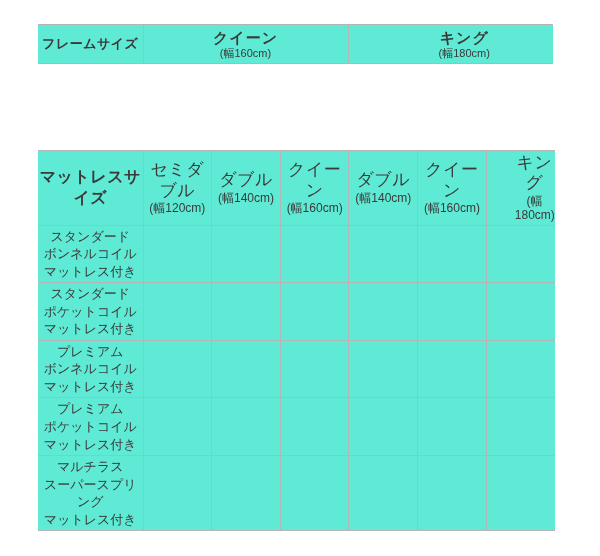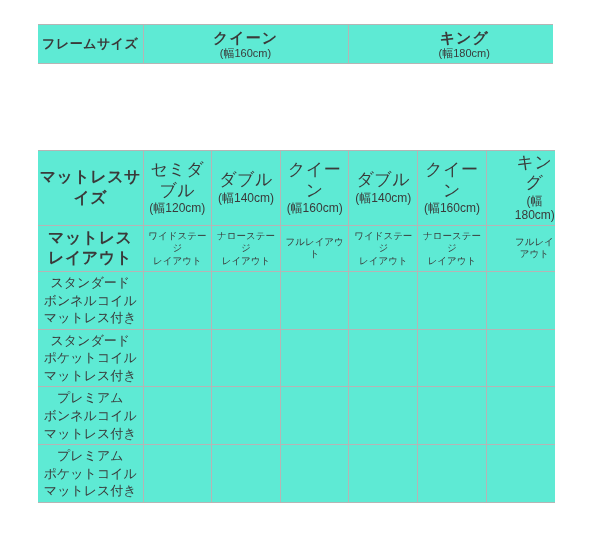--- a/index.html
+++ b/index.html
@@ -118,34 +118,20 @@
       <td>
         <div class="sz">クイーン</div>
         <div class="note">(幅160cm)</div>
       </td>
       <td>
         <div class="sz">キング</div>
         <div class="note">(幅180cm)</div>
       </td>
     </tr>
 
-    <tr class="layout-row">
-      <td class="lab">マットレス
-レイアウト</td>
-      <td class="layout-cell">ワイドステージ
-レイアウト</td>
-      <td class="layout-cell">ナローステージ
-レイアウト</td>
-      <td class="layout-cell">フルレイアウト</td>
-      <td class="layout-cell">ワイドステージ
-レイアウト</td>
-      <td class="layout-cell">ナローステージ
-レイアウト</td>
-      <td class="layout-cell">フルレイアウト</td>
-    </tr>
 
     <tr class="data-row">
       <td class="row-label">スタンダード
 ボンネルコイル
 マットレス付き</td>
       <td></td>
       <td></td>
       <td></td>
       <td></td>
       <td></td>
@@ -182,14 +168,25 @@
 マットレス付き</td>
       <td></td>
       <td></td>
       <td></td>
       <td></td>
       <td></td>
       <td></td>
     </tr>
 
 
+    <tr class="data-row">
+      <td class="row-label">マルチラス
+スーパースプリング
+マットレス付き</td>
+      <td></td>
+      <td></td>
+      <td></td>
+      <td></td>
+      <td></td>
+      <td></td>
+    </tr>
   </tbody>
 </table>
 
 </body></html>

